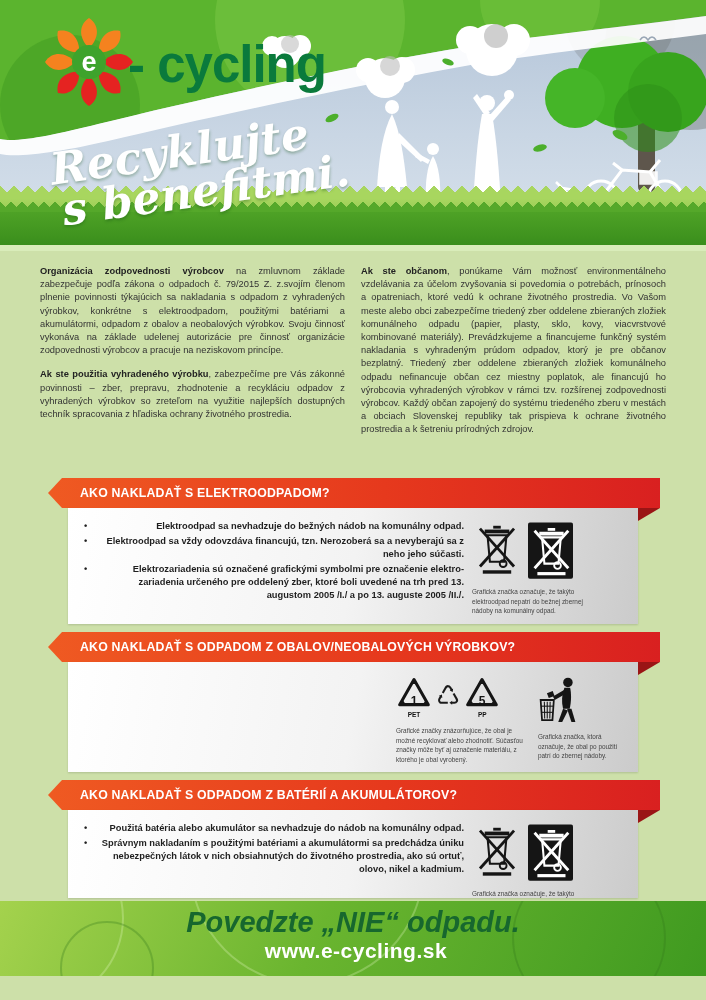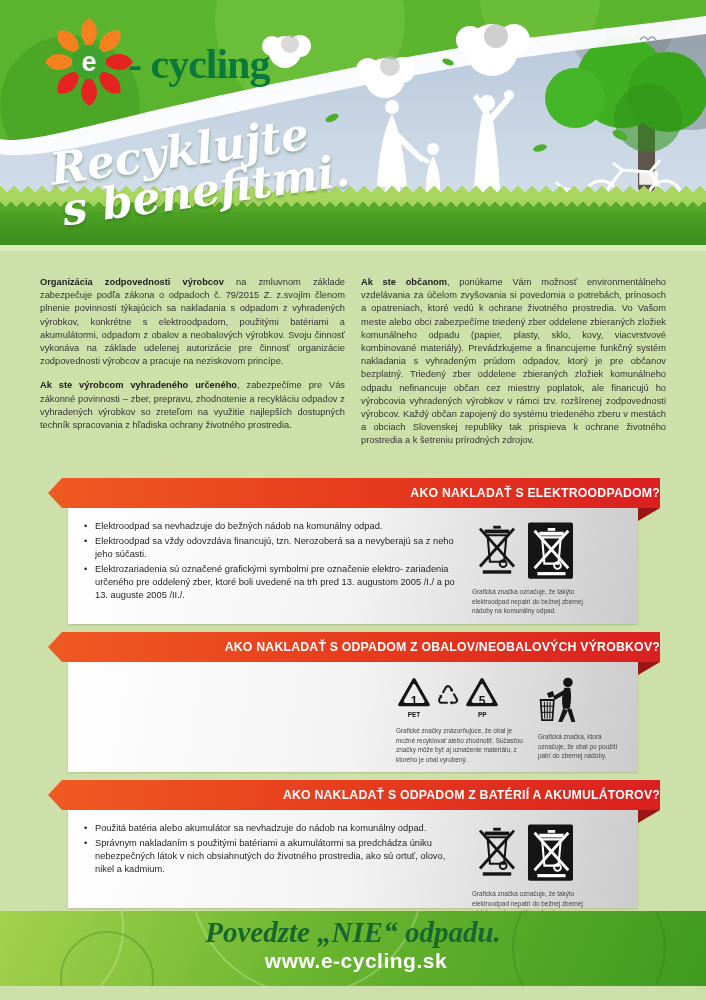--- a/index.html
+++ b/index.html
@@ -17,53 +17,53 @@
       linear-gradient(#a8d65f,#8cc44d) left 14px/100% calc(100% - 14px) no-repeat;}
   .grass-front{position:absolute;left:0;bottom:0;height:44px;width:706px;z-index:4;
     background:
       linear-gradient(45deg,#55a82a 50%,rgba(0,0,0,0) 50%) left top/11px 11px repeat-x,
       linear-gradient(-45deg,#55a82a 50%,rgba(0,0,0,0) 50%) left top/11px 11px repeat-x,
       linear-gradient(#4ea226,#3a8e1c) left 11px/100% calc(100% - 11px) no-repeat;}
   .hdr-divider{height:6px;background:#d9ecba;}
 
   .logo{position:absolute;left:36px;top:6px;z-index:6;display:flex;align-items:center;}
   .logo .flower{position:relative;width:106px;height:106px;}
-  .logo .brand-rest{font-size:42px;font-weight:700;color:#0a7a3c;letter-spacing:-1px;
-                    margin-left:-14px;margin-top:10px;font-family:Liberation Serif, serif;}
+  .logo .brand-rest{font-size:51px;font-weight:700;color:#0a7a3c;letter-spacing:-1px;
+                    margin-left:-14px;margin-top:10px;}
   .hero-text{position:absolute;left:52px;top:128px;z-index:6;transform:rotate(-8deg);
              color:#fff;font-family:"DejaVu Serif",serif;font-style:italic;font-weight:700;
              text-shadow:0 2px 3px rgba(20,80,20,.35);line-height:.95;}
   .hero-text .l1{font-size:44px;}
   .hero-text .l2{font-size:44px;margin-left:6px;}
 
   
   .intro{display:flex;gap:16px;height:227px;padding:14px 40px 0 40px;box-sizing:border-box;}
   .intro .col{flex:1;font-size:9.3px;line-height:1.42;color:#333;text-align:justify;}
-  .intro p{margin:11px 0 11px 0;}
+  .intro p{margin:0 0 11px 0;}
   .intro strong{color:#222;}
 
   
   .sections{padding:0 46px 0 48px;}
   .sec{margin:0;}
   .sec + .sec{margin-top:8px;}
   .sec-bar{position:relative;height:30px;line-height:30px;color:#fff;font-weight:700;
            font-size:12.3px;letter-spacing:.2px;padding-left:32px;box-sizing:border-box;
            clip-path:polygon(14px 0,100% 0,100% 100%,14px 100%,0 50%);
-           background:linear-gradient(90deg,#ef5a22 0%,#e6391d 55%,#d92020 100%);text-align:right;}
+           background:linear-gradient(90deg,#ef5a22 0%,#e6391d 55%,#d92020 100%);}
   .sec-panel{position:relative;margin-left:20px;width:570px;box-sizing:border-box;
              padding:10px 10px 8px 16px;
              background:linear-gradient(100deg,#ffffff 0%,#f3f3f3 50%,#cbcbcb 100%);
              box-shadow:0 1px 2px rgba(0,0,0,.15);}
   .fold{position:absolute;top:0;right:-22px;width:22px;height:13px;background:#9a1515;
         clip-path:polygon(0 0,100% 0,0 100%);}
   .prow{display:flex;}
   .bullets{flex:1;padding-right:6px;}
   .bullets ul{margin:2px 0 0 0;padding:0;list-style:none;}
-  .bullets li{position:relative;padding-left:11px;font-size:9.3px;font-weight:400;
-              color:#1f1f1f;line-height:1.4;margin-bottom:2px;}
+  .bullets li{position:relative;padding-left:11px;font-size:9.3px;font-weight:700;
+              color:#1f1f1f;line-height:1.4;margin-bottom:2px;text-align:right;}
   .bullets li::before{content:"•";position:absolute;left:0;top:0;}
   .iconbox{width:158px;flex-shrink:0;padding-top:4px;}
   .icon-row{display:flex;align-items:flex-start;gap:10px;margin-left:6px;}
   .caption{font-size:6.4px;color:#444;line-height:1.5;margin-top:8px;margin-left:2px;width:128px;}
   .iconbox2{width:232px;flex-shrink:0;display:flex;gap:14px;padding-top:4px;}
   .grp{display:flex;flex-direction:column;}
   .grp .caption{width:auto;margin-left:0;}
   .mat-row{display:flex;align-items:center;gap:4px;}
   .mat-cell{display:flex;flex-direction:column;align-items:center;}
   .mat-label{font-size:6.5px;font-weight:700;color:#111;margin-top:1px;}
@@ -72,21 +72,21 @@
   .grpA{width:128px;} .grpB{width:84px;align-items:flex-start;}
 
   
   .footer{position:relative;height:75px;margin-top:3px;overflow:hidden;text-align:center;
           background:linear-gradient(115deg,#a4d24d 0%,#6ab52f 45%,#3f9a20 100%);}
   .fc{position:absolute;border-radius:50%;border:2px solid rgba(235,250,200,.28);}
   .fc1{width:170px;height:170px;left:-50px;top:-70px;}
   .fc2{width:230px;height:230px;left:190px;top:-150px;}
   .fc3{width:150px;height:150px;right:40px;top:-40px;border-color:rgba(50,120,25,.30);}
   .fc4{width:90px;height:90px;left:60px;top:20px;border-color:rgba(50,120,25,.30);}
-  .slogan{position:relative;z-index:2;margin-top:7px;font-family:Liberation Serif, serif;
+  .slogan{position:relative;z-index:2;margin-top:7px;font-family:Liberation Sans, sans-serif;
           font-style:italic;font-weight:700;font-size:29px;color:#17672e;line-height:1;}
   .site-url{position:relative;z-index:2;font-size:21px;font-weight:700;color:#fff;
             letter-spacing:.5px;margin-top:2px;text-decoration:none;display:inline-block;margin-left:6px;}
 </style>
 </head>
 <body>
 
 <svg width="0" height="0" style="position:absolute">
   <defs>
     <symbol id="bin-outline" viewBox="0 0 44 56">
@@ -271,21 +271,21 @@
     <div class="hero-text">
       <div class="l1">Recyklujte</div>
       <div class="l2">s benefitmi.</div>
     </div>
   </div>
   <div class="hdr-divider"></div>
 
   <div class="intro">
     <div class="col">
       <p><strong>Organizácia zodpovednosti výrobcov</strong><span> na zmluvnom základe zabezpečuje podľa zákona o odpadoch č. 79/2015 Z. z.svojím členom plnenie povinnosti týkajúcich sa nakladania s odpadom z vyhradených výrobkov, konkrétne s elektroodpadom, použitými batériami a akumulátormi, odpadom z obalov a neobalových výrobkov. Svoju činnosť vykonáva na základe udelenej autorizácie pre činnosť organizácie  zodpovednosti výrobcov a pracuje na neziskovom princípe.</span></p>
-      <p><strong>Ak ste výrobcom vyhradeného určeného</strong><span>, zabezpečíme pre Vás zákonné povinnosti – zber, prepravu, zhodnotenie a recykláciu odpadov z vyhradených výrobkov so zreteľom na využitie najlepších dostupných techník spracovania z hľadiska ochrany životného prostredia.</span></p>
+      <p><strong>Ak ste použitia vyhradeného výrobku</strong><span>, zabezpečíme pre Vás zákonné povinnosti – zber, prepravu, zhodnotenie a recykláciu odpadov z vyhradených výrobkov so zreteľom na využitie najlepších dostupných techník spracovania z hľadiska ochrany životného prostredia.</span></p>
     </div>
     <div class="col">
       <p><strong>Ak ste občanom</strong><span>, ponúkame Vám možnosť environmentálneho vzdelávania za účelom zvyšovania si povedomia o potrebách, prínosoch a opatreniach, ktoré vedú k ochrane životného prostredia. Vo Vašom meste alebo obci zabezpečíme triedený zber oddelene zbieraných zložiek komunálneho odpadu (papier, plasty, sklo, kovy, viacvrstvové kombinované materiály). Prevádzkujeme a financujeme funkčný systém nakladania s vyhradeným prúdom odpadov, ktorý je pre občanov bezplatný. Triedený zber oddelene zbieraných zložiek komunálneho odpadu nefinancuje občan cez miestny poplatok, ale financujú ho výrobcovia vyhradených výrobkov v rámci tzv. rozšírenej zodpovednosti výrobcov. Každý občan zapojený do systému triedeného zberu v mestách a obciach Slovenskej republiky tak prispieva k ochrane životného prostredia a k šetreniu prírodných zdrojov.</span></p>
     </div>
   </div>
 
   <div class="sections">
 
     <div class="sec">
       <div class="sec-bar">AKO NAKLADAŤ S ELEKTROODPADOM?</div>
@@ -350,21 +350,21 @@
                 </svg>
               <div class="caption">Grafická značka, ktorá označuje, že obal po použití patrí do zbernej nádoby.</div>
             </div>
           </div>
         </div>
       </div>
     </div>
 
     <div class="sec">
       <div class="sec-bar">AKO NAKLADAŤ S ODPADOM Z BATÉRIÍ A AKUMULÁTOROV?</div>
-      <div class="sec-panel" style="height:98px">
+      <div class="sec-panel" style="height:88px">
         <div class="fold"></div>
         <div class="prow">
           <div class="bullets">
             <ul>
               <li>Použitá batéria alebo akumulátor sa nevhadzuje do nádob na komunálny odpad.</li>
               <li>Správnym nakladaním s použitými batériami a akumulátormi sa predchádza úniku nebezpečných látok v nich obsiahnutých do životného prostredia, ako sú ortuť, olovo, nikel a kadmium.</li>
             </ul>
           </div>
           <div class="iconbox">
             <div class="icon-row">

